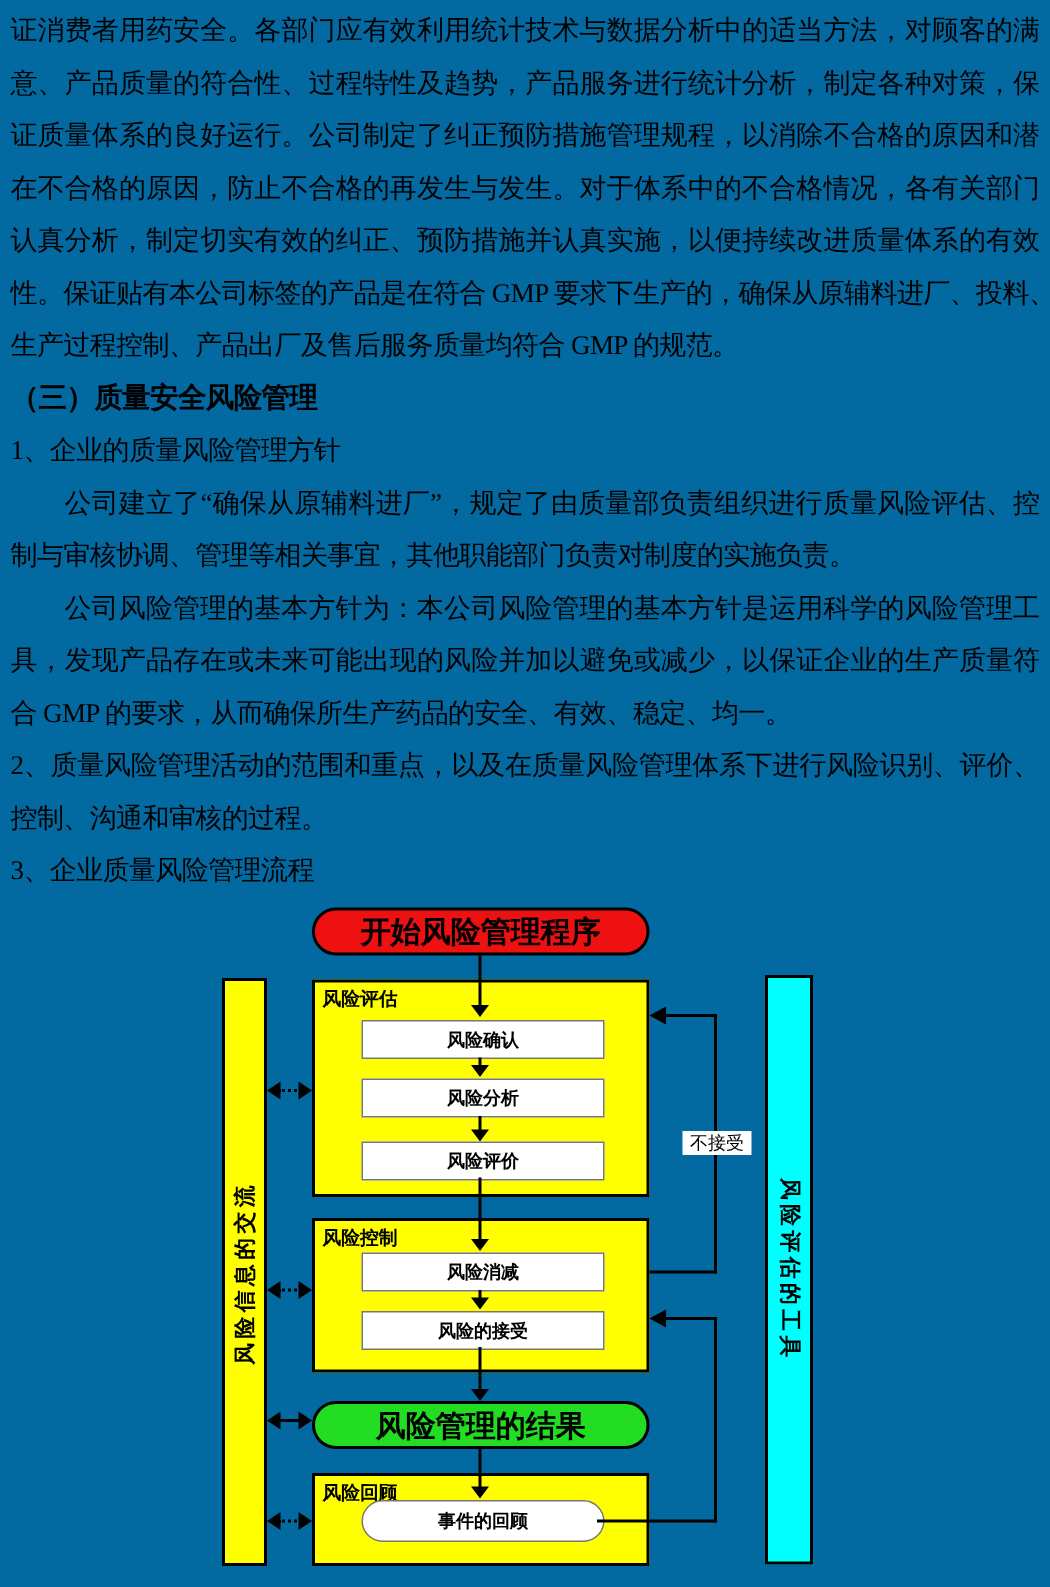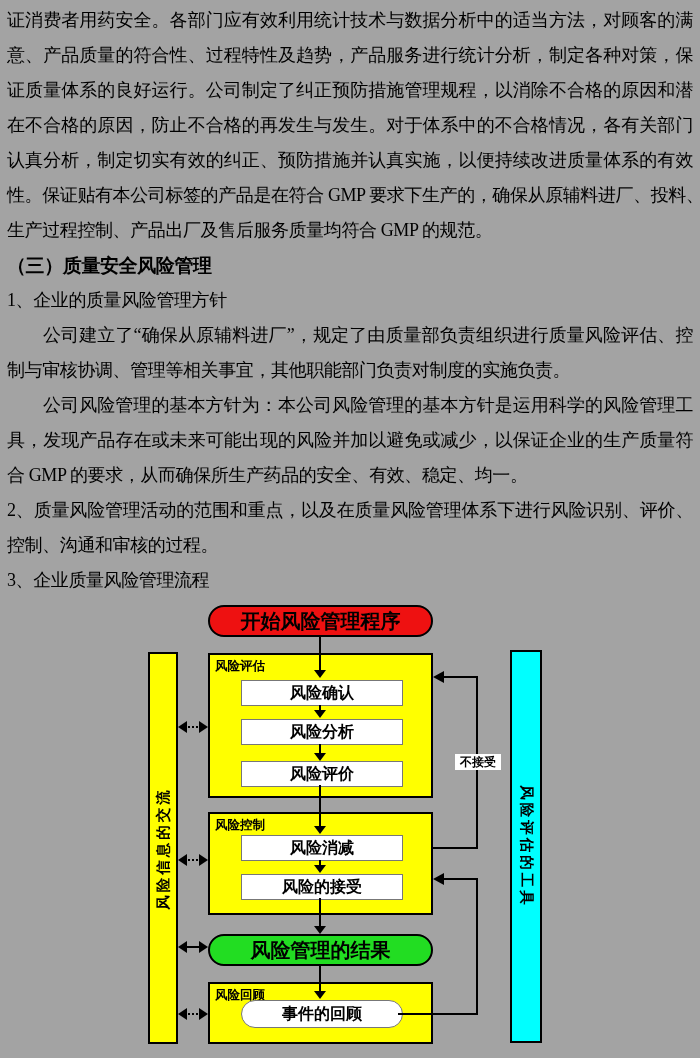--- a/index.html
+++ b/index.html
@@ -1,16 +1,16 @@
 <!DOCTYPE html>
 <html style="--c-start: #EE1111; --c-container: #FFFF00; --c-result: #22DD22; --c-tools: #00FFFF; --c-comm: #FFFF00; --c-step: #FFFFFF;"><head>
 <meta charset="utf-8">
 <style>
   html,body{margin:0;padding:0;background:#fff;}
-  .page{position:relative;width:700px;height:1058px;background:#a3a3a3;overflow:hidden;
+  .page{position:relative;width:700px;height:1058px;background:#0369a1;overflow:hidden;
         font-family:"Liberation Serif","DejaVu Serif",serif;color:#000;}
   
   .doc-text{position:absolute;top:3px;left:7px;right:7px;}
   .line{height:35px;line-height:35px;font-size:18px;letter-spacing:-0.4px;white-space:nowrap;overflow:visible;}
   .full{text-align:justify;text-align-last:justify;}
   .indent{padding-left:36px;}
   .heading{font-weight:bold;font-size:19px;}
   
   .fc{position:absolute;left:0;top:0;width:700px;height:1058px;
       font-family:"Liberation Sans","DejaVu Sans",sans-serif;}
@@ -20,21 +20,21 @@
   .pill.start{top:605px;background:var(--c-start,#EE1111);}
   .pill.result{top:934px;background:var(--c-result,#22DD22);}
   .grp{position:absolute;left:208px;width:225px;border:2px solid #000;box-sizing:border-box;
        background:var(--c-container,#FFFF00);}
   .grp.assess{top:653px;height:145px;}
   .grp.control{top:812px;height:103px;}
   .grp.review{top:982px;height:62px;}
   .grp-label{position:absolute;left:5px;top:3px;font-weight:bold;font-size:12.5px;}
   .step{position:absolute;left:31px;width:162px;height:26px;background:var(--c-step,#FFFFFF);
         border:1px solid #777;box-sizing:border-box;display:flex;align-items:center;justify-content:center;
-        font-weight:bold;font-size:16px;}
+        font-weight:bold;font-size:12px;}
   .a1{top:25px;} .a2{top:64px;} .a3{top:106px;}
   .c1{top:21px;} .c2{top:60px;}
   .r1{top:16px;height:28px;border-radius:14px;}
   .bar{position:absolute;border:2px solid #000;box-sizing:border-box;}
   .bar.comm{left:148px;top:652px;width:30px;height:392px;background:var(--c-comm,#FFFF00);}
   .bar.tools{left:510px;top:650px;width:32px;height:393px;background:var(--c-tools,#00FFFF);}
   .vwrap{position:absolute;inset:0;display:flex;align-items:center;justify-content:center;}
   .vtext{white-space:nowrap;font-weight:bold;font-size:14.5px;letter-spacing:3px;}
   .ccw{transform:rotate(-90deg);}
   .cw{transform:rotate(90deg);}
@@ -52,21 +52,21 @@
   .fb1v {left:476px;top:676px;width:2px;height:173px;}
   .fb1h2{left:443px;top:676px;width:35px;height:2px;}
   .fb2h1{left:398px;top:1013px;width:80px;height:2px;}
   .fb2v {left:476px;top:878px;width:2px;height:137px;}
   .fb2h2{left:443px;top:878px;width:35px;height:2px;}
   .lhead{position:absolute;width:0;height:0;
          border-top:6px solid transparent;border-bottom:6px solid transparent;border-right:11px solid #000;}
   .fb1head{left:433px;top:671px;}
   .fb2head{left:433px;top:873px;}
   .reject{position:absolute;left:455px;top:754px;width:46px;height:16px;background:#fff;
-          font-weight:bold;font-size:12px;text-align:center;line-height:16px;}
+          font-weight:normal;font-size:12px;text-align:center;line-height:16px;}
   
   .darr{position:absolute;left:178px;width:30px;height:12px;}
   .darr .mid{position:absolute;left:7px;right:7px;top:5px;border-top:2px dotted #000;}
   .darr.solid .mid{border-top:2px solid #000;}
   .darr .hL{position:absolute;left:0;top:0;width:0;height:0;
             border-top:6px solid transparent;border-bottom:6px solid transparent;border-right:9px solid #000;}
   .darr .hR{position:absolute;right:0;top:0;width:0;height:0;
             border-top:6px solid transparent;border-bottom:6px solid transparent;border-left:9px solid #000;}
   .da1{top:721px;} .da2{top:854px;} .da3{top:941px;} .da4{top:1008px;}
 </style>

